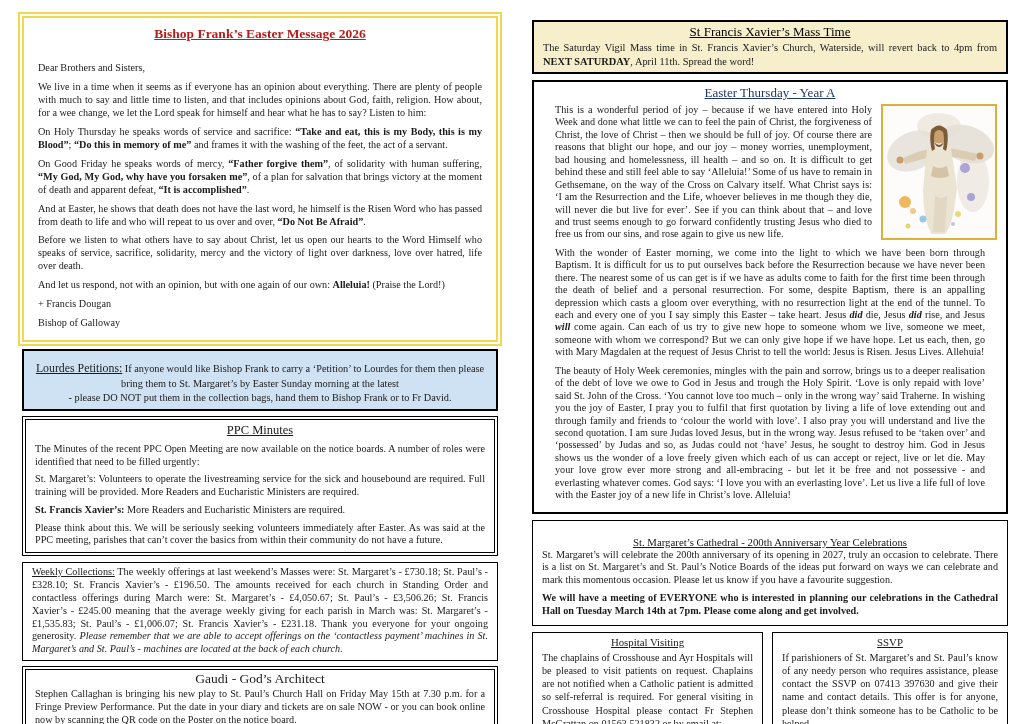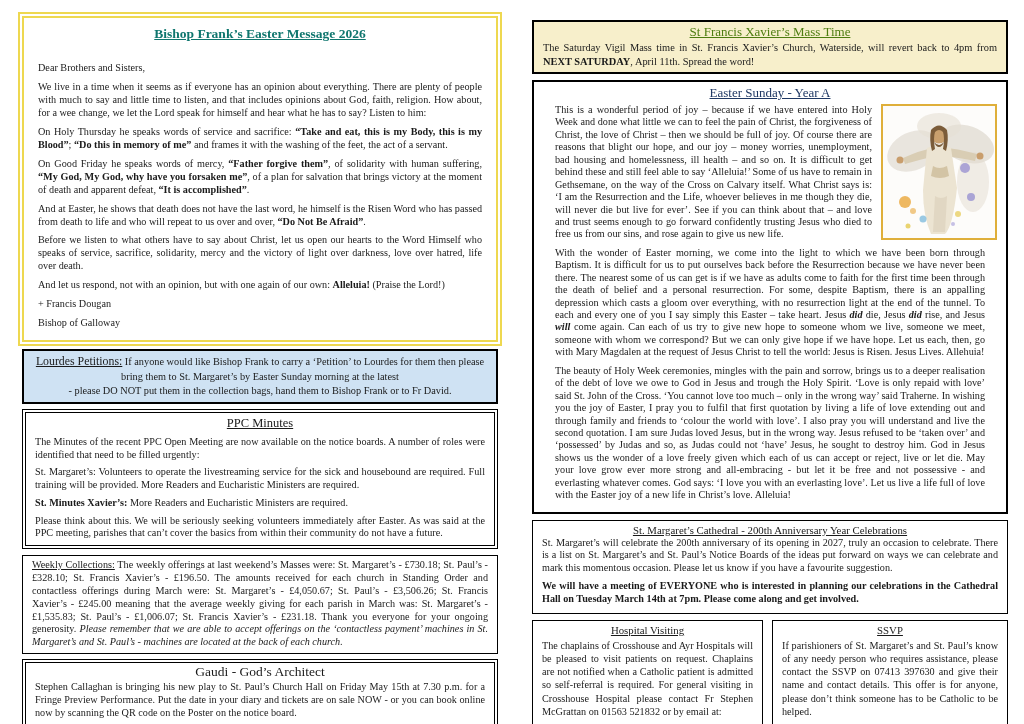--- a/index.html
+++ b/index.html
@@ -8,56 +8,56 @@
     font-family:"Liberation Serif", serif;color:#1a1a1a;position:relative;
   }
   .col{position:absolute;box-sizing:border-box;}
   .col-left{left:22px;top:16px;width:476px;}
   .col-right{left:532px;top:20px;width:476px;}
   .box{box-sizing:border-box;background:#fff;}
 
   
   .bishop{border:2px solid #eed850;outline:2px solid #eed850;outline-offset:2px;
           padding:6px 14px 4px;margin-bottom:7px;min-height:296px;}
-  .bishop .title{color:#0f766e;font-weight:bold;text-decoration:underline;
+  .bishop .title{color:#b91c1c;font-weight:bold;text-decoration:underline;
           text-align:center;font-size:13.5px;margin:2px 0 20px;}
   .bishop p{font-size:10.2px;line-height:1.27;text-align:justify;margin:0 0 6px;}
 
-  .lourdes{background:#cfe2f3;border:2px solid #000;padding:3px 10px 4px;
+  .lourdes{background:#cfe2f3;border:2px solid #000;padding:10px 10px 4px;
           margin-bottom:5px;text-align:center;}
   .lourdes p{font-size:10.3px;line-height:1.35;margin:0;}
 
   .ppc{border:4px double #000;padding:2px 9px 0;margin-bottom:6px;}
   .ppc .title{font-size:12.5px;text-decoration:underline;text-align:center;
           font-weight:normal;margin:1px 0 5px;}
   .ppc p{font-size:10.2px;line-height:1.25;text-align:justify;margin:0 0 5px;}
 
   .weekly{border:1.5px solid #000;padding:3px 9px 4px;margin-bottom:5px;}
   .weekly p{font-size:10.2px;line-height:1.26;text-align:justify;margin:0;}
 
   .gaudi{border:4px double #000;padding:1px 9px 4px;margin-bottom:5px;}
   .gaudi .title{font-size:13.5px;text-align:center;font-weight:normal;margin:0 0 1px;}
   .gaudi p{font-size:10.2px;line-height:1.26;text-align:justify;margin:0;}
 
   
   .sfx{border:2px solid #000;background:#f7efcb;padding:1px 9px 4px;margin-bottom:6px;}
-  .sfx .title{color:#4d7c0f;text-decoration:underline;text-align:center;
+  .sfx .title{color:#000000;text-decoration:underline;text-align:center;
           font-weight:normal;font-size:13px;margin:1px 0 1px;}
   .sfx p{font-size:10.4px;line-height:1.3;text-align:justify;margin:0;}
 
   .easter{border:2px solid #000;padding:3px 9px 4px;margin-bottom:6px;min-height:368px;}
   .easter .title{color:#1f3864;text-decoration:underline;text-align:center;
           font-weight:normal;font-size:13px;margin:0 0 3px;}
   .easter-img{float:right;width:112px;height:132px;border:2px solid #dfaf3a;
           margin:0 0 6px 9px;background:#fdfcfa;}
   .readings{display:flex;justify-content:space-evenly;font-style:italic;
           font-size:10.4px;margin:1px 0 5px;}
   .easter p{font-size:10.2px;line-height:1.22;text-align:justify;margin:0 12px 6px;}
 
-  .cathedral{border:1.5px solid #000;padding:2px 9px 3px;margin-bottom:6px;}
+  .cathedral{border:1.5px solid #000;padding:14px 9px 3px;margin-bottom:6px;}
   .cathedral .title{font-size:10.8px;text-decoration:underline;text-align:center;
           font-weight:normal;margin:1px 0 1px;}
   .cathedral p{font-size:10.2px;line-height:1.25;text-align:justify;margin:0 0 5px;}
 
   .bottom-row{display:flex;gap:9px;align-items:stretch;}
   .hospital{border:1.5px solid #000;flex:0 0 231px;padding:2px 9px 5px;box-sizing:border-box;}
   .right-stack{flex:1;display:flex;flex-direction:column;gap:8px;}
   .ssvp,.stamps{border:1.5px solid #000;padding:2px 9px 5px;}
   .hospital .title,.ssvp .title,.stamps .title{
           font-size:10.8px;text-decoration:underline;text-align:center;
@@ -90,21 +90,21 @@
         <p><span class="seg-h" style="text-decoration: underline;">Lourdes Petitions:</span><span> If anyone would like Bishop Frank to carry a ‘Petition’ to Lourdes for them then please bring them to St. Margaret’s by Easter Sunday morning at the latest</span></p>
         <p><span>- please DO NOT put them in the collection bags, hand them to Bishop Frank or to Fr David.</span></p>
       </div>
   </div>
 
   <div class="box ppc">
     <div class="title">PPC Minutes</div>
     <div>
         <p><span>The Minutes of the recent PPC Open Meeting are now available on the notice boards. A number of roles were identified that need to be filled urgently:</span></p>
         <p><span style="font-weight: normal;">St. Margaret’s:</span><span> Volunteers to operate the livestreaming service for the sick and housebound are required. Full training will be provided. More Readers and Eucharistic Ministers are required.</span></p>
-        <p><span style="font-weight: bold;">St. Minutes Xavier’s:</span><span> More Readers and Eucharistic Ministers are required.</span></p>
+        <p><span style="font-weight: bold;">St. Francis Xavier’s:</span><span> More Readers and Eucharistic Ministers are required.</span></p>
         <p><span>Please think about this. We will be seriously seeking volunteers immediately after Easter. As was said at the PPC meeting, parishes that can’t cover the basics from within their community do not have a future.</span></p>
       </div>
   </div>
 
   <div class="box weekly">
     <p><span style="text-decoration: underline;">Weekly Collections:</span><span> The weekly offerings at last weekend’s Masses were: St. Margaret’s - £730.18; St. Paul’s - £328.10; St. Francis Xavier’s - £196.50. The amounts received for each church in Standing Order and contactless offerings during March were: St. Margaret’s - £4,050.67; St. Paul’s - £3,506.26; St. Francis Xavier’s - £245.00 meaning that the average weekly giving for each parish in March was: St. Margaret’s - £1,535.83; St. Paul’s - £1,006.07; St. Francis Xavier’s - £231.18.  Thank you everyone for your ongoing generosity. </span><span style="font-style: italic;">Please remember that we are able to accept offerings on the ‘contactless payment’ machines in St. Margaret’s and St. Paul’s - machines are located at the back of each church.</span></p>
   </div>
 
   <div class="box gaudi">
     <div class="title">Gaudi - God’s Architect</div>
@@ -114,21 +114,21 @@
 </div>
 
 <div class="col col-right">
 
   <div class="box sfx">
     <div class="title">St Francis Xavier’s Mass Time</div>
     <p><span>The Saturday Vigil Mass time in St. Francis Xavier’s Church, Waterside, will revert back to 4pm from </span><span style="font-weight: bold;">NEXT SATURDAY</span><span>, April 11th. Spread the word!</span></p>
   </div>
 
   <div class="box easter">
-    <div class="title">Easter Sunday - Year A</div>
+    <div class="title">Easter Thursday - Year A</div>
 
     <svg class="easter-img" viewBox="0 0 112 132" xmlns="http://www.w3.org/2000/svg" role="img">
       <rect width="112" height="132" fill="#fdfcfa"></rect>
       <ellipse cx="30" cy="45" rx="27" ry="19" fill="#d9d2c6" opacity="0.55" transform="rotate(-25 30 45)"></ellipse>
       <ellipse cx="84" cy="38" rx="28" ry="18" fill="#d9d2c6" opacity="0.6" transform="rotate(20 84 38)"></ellipse>
       <ellipse cx="90" cy="76" rx="16" ry="30" fill="#e3dcd0" opacity="0.5"></ellipse>
       <ellipse cx="56" cy="20" rx="22" ry="13" fill="#e6e0d4" opacity="0.6"></ellipse>
       <path d="M20 52 Q38 44 50 42 L52 50 Q36 54 22 58 Z" fill="#d9cdb4"></path>
       <path d="M94 48 Q72 42 62 42 L60 50 Q78 52 92 55 Z" fill="#d9cdb4"></path>
       <circle cx="17" cy="54" r="3.5" fill="#c99e6d"></circle>

